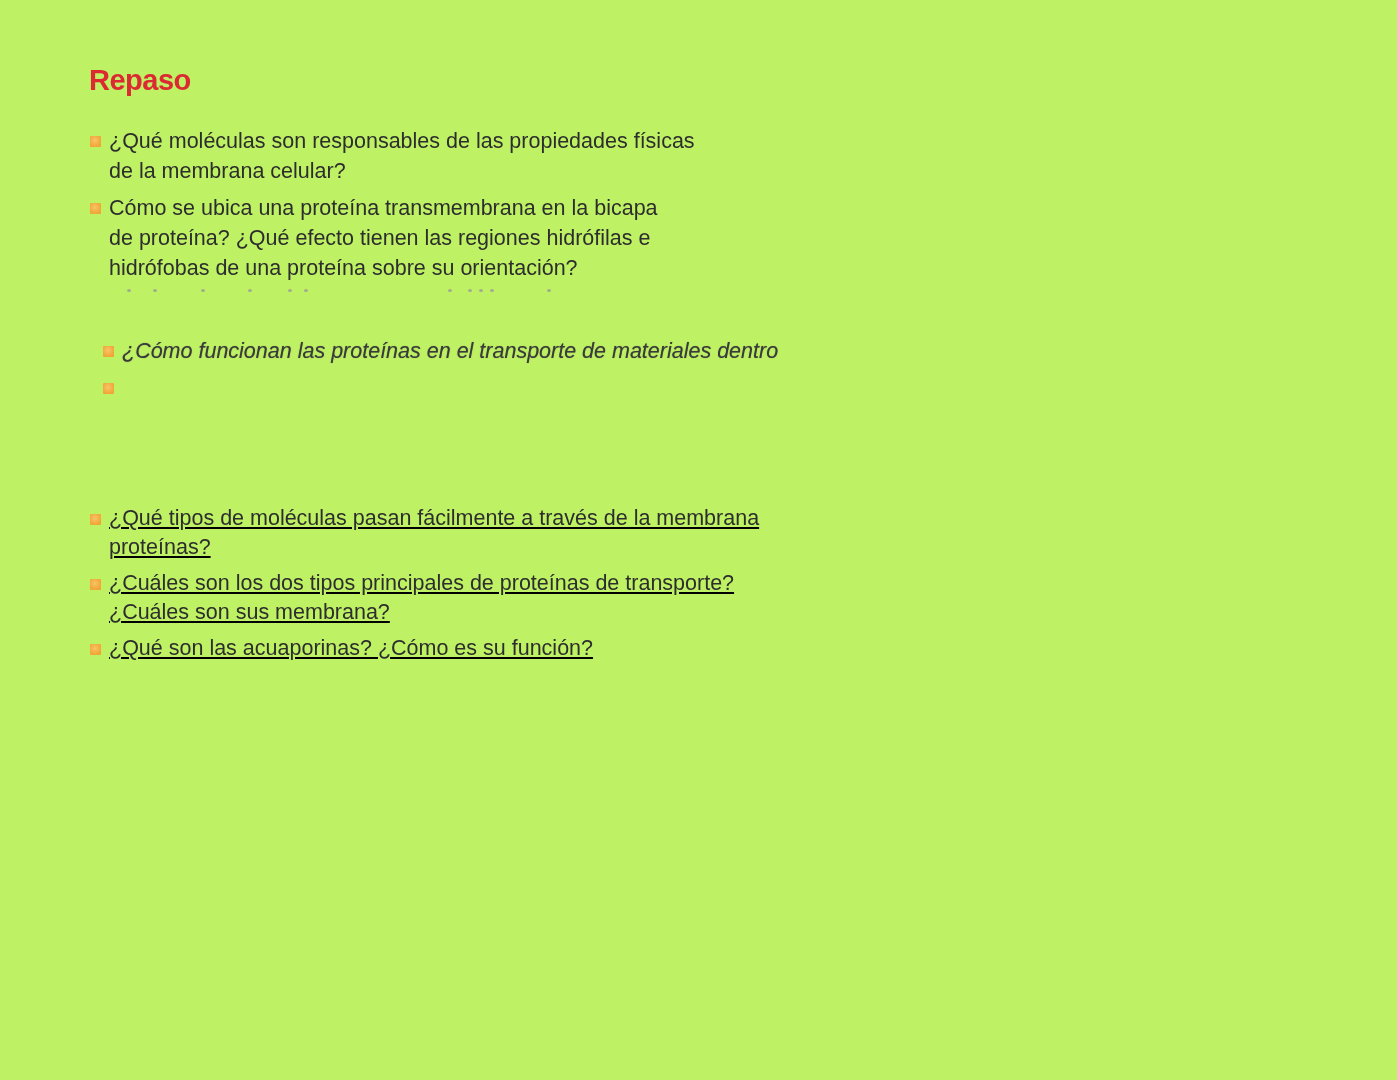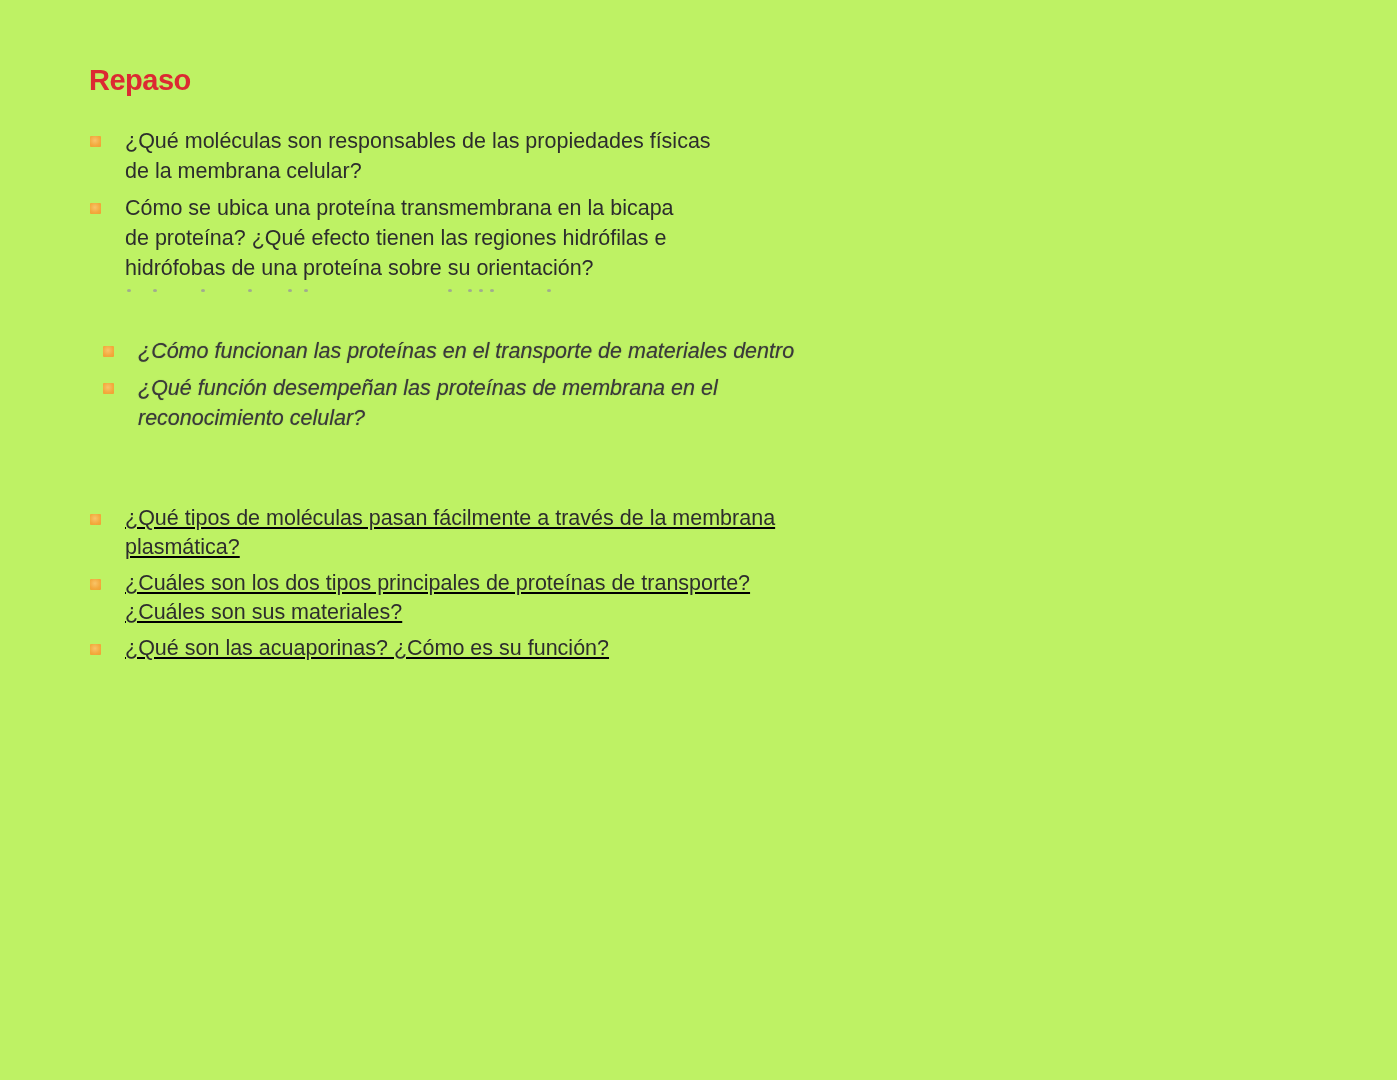--- a/index.html
+++ b/index.html
@@ -39,21 +39,21 @@
   }
   .bullet {
     flex: none;
     width: 11px;
     height: 11px;
     margin-top: 10px;
     background: radial-gradient(circle at 45% 40%, #F9C468 0%, #F3A93D 60%, #EFA031 100%);
     border-radius: 1px;
   }
   .lines {
-    margin-left: 24px;
+    margin-left: 8px;
   }
   .line {
     font-size: 21.5px;
     line-height: 30px;
     color: #2D2D2D;
     white-space: nowrap;
   }
   .list-3 .line { line-height: 29px; }
   
   .blurry .line {
@@ -120,40 +120,36 @@
 
   <section class="qlist list-2 blurry">
     <div class="item">
       <span class="bullet"></span>
       <div class="lines">
         <div class="line">¿Cómo funcionan las proteínas en el transporte de materiales dentro</div>
       </div>
     </div>
     <div class="item">
       <span class="bullet"></span>
-      <div class="lines">
-        <div class="line">¿Qué función desempeñan las proteínas de membrana en el</div>
-        <div class="line">reconocimiento celular?</div>
-      </div>
     </div>
   </section>
 
   <section class="qlist list-3">
     <div class="item">
       <span class="bullet"></span>
       <div class="lines">
         <div class="line">¿Qué tipos de moléculas pasan fácilmente a través de la membrana</div>
-        <div class="line">plasmática?</div>
+        <div class="line">proteínas?</div>
       </div>
     </div>
     <div class="item">
       <span class="bullet"></span>
       <div class="lines">
         <div class="line">¿Cuáles son los dos tipos principales de proteínas de transporte?</div>
-        <div class="line">¿Cuáles son sus materiales?</div>
+        <div class="line">¿Cuáles son sus membrana?</div>
       </div>
     </div>
     <div class="item">
       <span class="bullet"></span>
       <div class="lines">
         <div class="line">¿Qué son las acuaporinas? ¿Cómo es su función?</div>
       </div>
     </div>
   </section>
 

